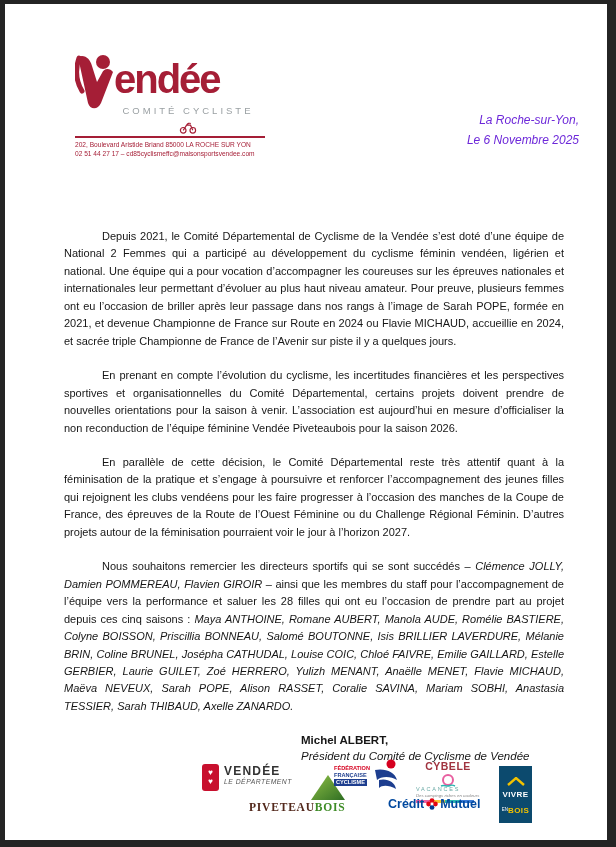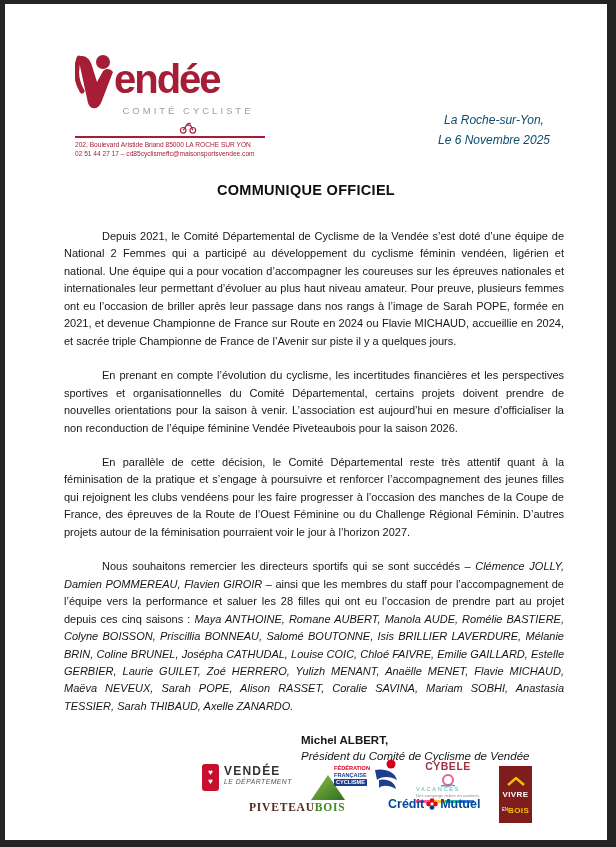--- a/index.html
+++ b/index.html
@@ -17,21 +17,21 @@
   .org-logo{position:absolute;left:70px;top:50px;width:200px;}
   .brand-row{display:flex;align-items:flex-start;height:58px;}
   .brand-text{font-size:40px;font-weight:bold;color:var(--red);letter-spacing:-2px;line-height:50px;margin-left:-3px;}
   .sub-row{display:flex;align-items:center;gap:5px;margin-top:-7px;padding-left:26px;flex-direction:column;}
   .sub-label{font-size:9.5px;letter-spacing:3px;color:#9aa0a3;white-space:nowrap;}
   .logo-rule{height:2px;background:var(--red);margin-top:2px;width:190px;}
   .addr{font-size:6.6px;color:var(--red);line-height:8.8px;white-space:nowrap;}
   .addr.first{margin-top:3px;}
 
   
-  .dateline{position:absolute;right:28px;top:106px;width:170px;text-align:center;font-style:italic;font-size:12px;line-height:20px;color:#0c4a6e;}
+  .dateline{position:absolute;right:28px;top:106px;width:170px;text-align:right;font-style:italic;font-size:12px;line-height:20px;color:#6d28d9;}
 
   
   .doc-title{position:absolute;top:178px;left:0;right:0;text-align:center;font-weight:bold;font-size:14.5px;letter-spacing:.3px;color:#0e0e0e;}
 
   
   .body{position:absolute;left:59px;top:224px;width:500px;font-size:11px;line-height:17.45px;text-align:justify;color:var(--ink);}
   .body p{margin:0 0 17px 0;text-indent:38px;}
   .body em{font-style:italic;}
   .signature{margin-left:237px;margin-top:12px;font-size:11.5px;line-height:16px;text-indent:0;}
   .sig-name{font-weight:bold;}
@@ -56,21 +56,21 @@
   .ffc-l3{background:#1d3e8f;color:#fff;padding:0 2px;display:inline-block;}
 
   .lg-cybele{position:absolute;left:411px;top:756px;width:64px;}
   .cy-row1{display:flex;align-items:center;gap:2px;flex-direction:column;}
   .cy-name{font-size:10.5px;font-weight:bold;color:#a0333f;letter-spacing:.5px;}
   .cy-vac{font-size:5.5px;letter-spacing:1.8px;color:#6aa9a5;margin-top:-2px;}
   .cy-tag{font-size:4.3px;color:#888;font-style:italic;margin-top:1px;white-space:nowrap;}
   .cy-stripes{display:flex;height:3px;margin-top:2px;width:58px;}
   .cy-stripes span{flex:1;}
 
-  .lg-vivre{position:absolute;left:494px;top:762px;width:33px;height:57px;background:#7f1d1d;color:#fff;text-align:center;padding-top:6px;}
+  .lg-vivre{position:absolute;left:494px;top:762px;width:33px;height:57px;background:#0c4a6e;color:#fff;text-align:center;padding-top:6px;}
   .vb-l1{font-size:8px;font-weight:bold;letter-spacing:.4px;line-height:9px;}
   .vb-l2{font-size:4.5px;vertical-align:2px;}
   .vb-l3{font-size:8px;font-weight:bold;color:#f2c200;letter-spacing:.4px;}
 
   .lg-cm{position:absolute;left:383px;top:793px;display:flex;align-items:center;gap:2px;font-size:12.5px;font-weight:bold;color:#00489e;white-space:nowrap;}
 </style>
 </head>
 <body>
 
 <div class="viewport">
@@ -96,21 +96,20 @@
       <div class="logo-rule"></div>
       <div class="addr first">202, Boulevard Aristide Briand 85000 LA ROCHE SUR YON</div>
       <div class="addr">02 51 44 27 17 – cd85cyclismeffc@maisonsportsvendee.com</div>
     </div>
 
     <div class="dateline">
       <div>La Roche-sur-Yon,</div>
       <div>Le 6 Novembre 2025</div>
     </div>
 
-    <h1 class="doc-title">COMMUNIQUE OFFICIEL</h1>
 
     <main class="body">
       <p>Depuis 2021, le Comité Départemental de Cyclisme de la Vendée s’est doté d’une équipe de National 2 Femmes qui a participé au développement du cyclisme féminin vendéen, ligérien et national. Une équipe qui a pour vocation d’accompagner les coureuses sur les épreuves nationales et internationales leur permettant d’évoluer au plus haut niveau amateur. Pour preuve, plusieurs femmes ont eu l’occasion de briller après leur passage dans nos rangs à l’image de Sarah POPE, formée en 2021, et devenue Championne de France sur Route en 2024 ou Flavie MICHAUD, accueillie en 2024, et sacrée triple Championne de France de l’Avenir sur piste il y a quelques jours.</p>
       <p>En prenant en compte l’évolution du cyclisme, les incertitudes financières et les perspectives sportives et organisationnelles du Comité Départemental, certains projets doivent prendre de nouvelles orientations pour la saison à venir. L’association est aujourd’hui en mesure d’officialiser la non reconduction de l’équipe féminine Vendée Piveteaubois pour la saison 2026.</p>
       <p>En parallèle de cette décision, le Comité Départemental reste très attentif quant à la féminisation de la pratique et s’engage à poursuivre et renforcer l’accompagnement des jeunes filles qui rejoignent les clubs vendéens pour les faire progresser à l’occasion des manches de la Coupe de France, des épreuves de la Route de l’Ouest Féminine ou du Challenge Régional Féminin. D’autres projets autour de la féminisation pourraient voir le jour à l’horizon 2027.</p>
       <p><span>Nous souhaitons remercier les directeurs sportifs qui se sont succédés – </span><em>Clémence JOLLY, Damien POMMEREAU, Flavien GIROIR</em><span> – ainsi que les membres du staff pour l’accompagnement de l’équipe vers la performance et saluer les 28 filles qui ont eu l’occasion de prendre part au projet depuis ces cinq saisons : </span><em>Maya ANTHOINE, Romane AUBERT, Manola AUDE, Romélie BASTIERE, Colyne BOISSON, Priscillia BONNEAU, Salomé BOUTONNE, Isis BRILLIER LAVERDURE, Mélanie BRIN, Coline BRUNEL, Josépha CATHUDAL, Louise COIC, Chloé FAIVRE, Emilie GAILLARD, Estelle GERBIER, Laurie GUILET, Zoé HERRERO, Yulizh MENANT, Anaëlle MENET, Flavie MICHAUD, Maëva NEVEUX, Sarah POPE, Alison RASSET, Coralie SAVINA, Mariam SOBHI, Anastasia TESSIER, Sarah THIBAUD, Axelle ZANARDO.</em></p>
       <div class="signature">
         <div class="sig-name">Michel ALBERT,</div>
         <div class="sig-role">Président du Comité de Cyclisme de Vendée</div>
       </div>

